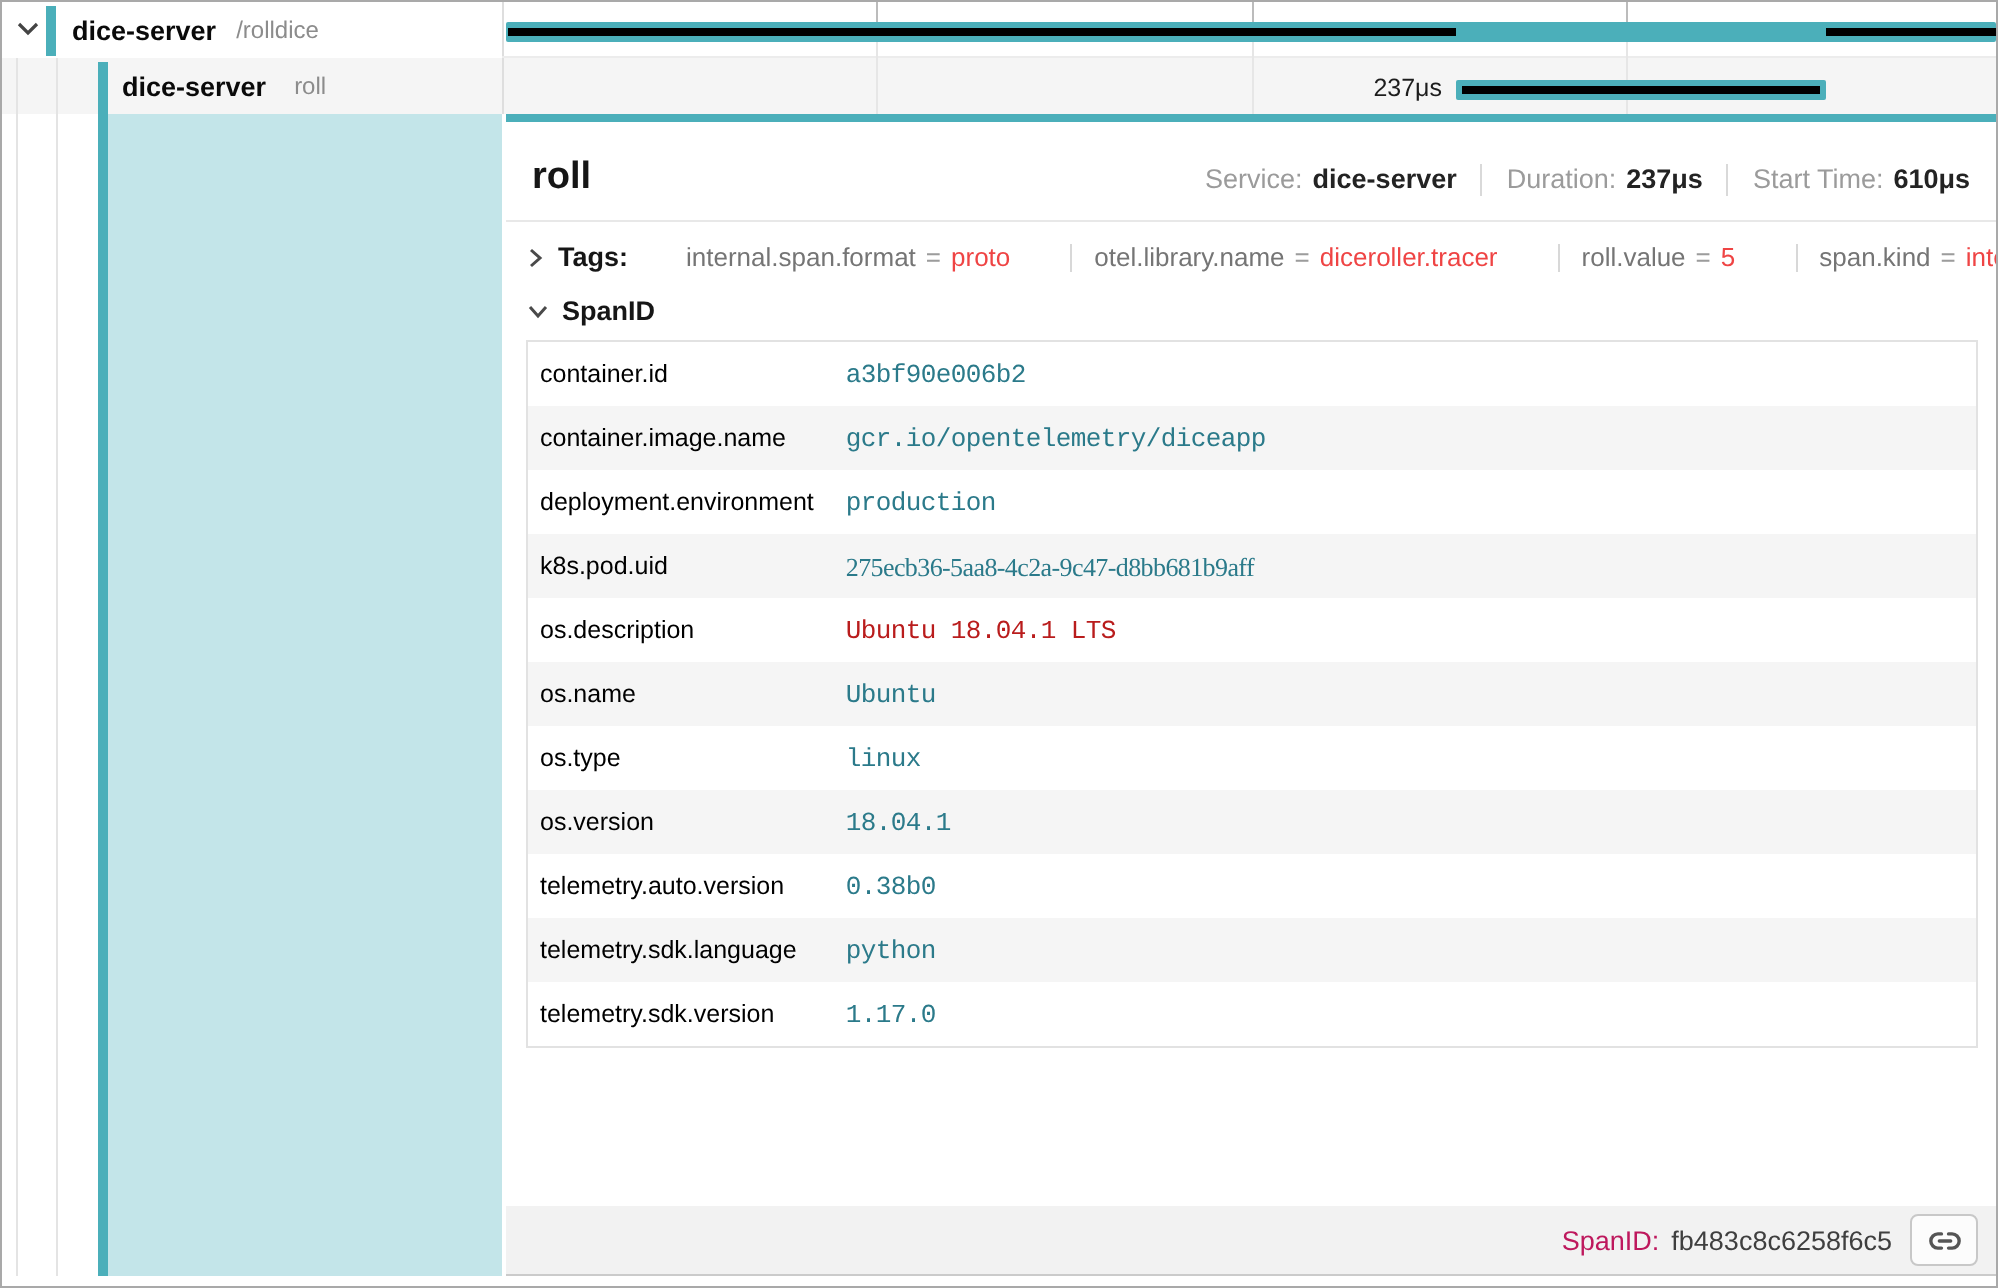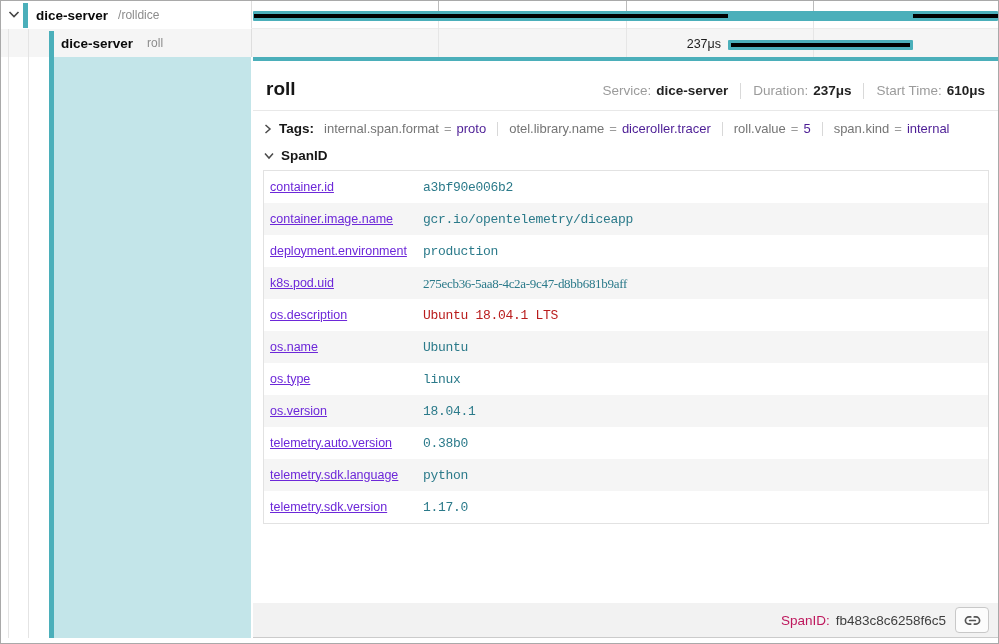--- a/index.html
+++ b/index.html
@@ -54,31 +54,31 @@
      background:#d9d9d9; margin:0 12px; }
   .ov-label { color:#9b9b9b; }
   .ov-value { color:#232323; font-weight:bold; margin-left:5px; }
   .hrule { height:1px; background:#e8e8e8; margin:9px 0 0 0; }
 
   .section-row { display:flex; align-items:center; cursor:pointer; }
   .tags-row    { margin:10px 13px 0 11px; }
   .process-row { margin:12px 13px 0 11px; }
   .section-label { font-weight:bold; font-size:13.5px; color:#161616; margin:0 10px 0 7px; }
   .tag-items { display:flex; align-items:center; font-size:13px; }
-  .tag-item  { display:inline-flex; align-items:center; }
+  .tag-item  { display:inline-flex; align-items:center;margin-left:19px; }
   .tag-item + .tag-item::before { content:""; width:1px; height:14px;
      background:#d8d8d8; margin:0 11px; }
   .tk { color:#757575; }
   .eq { color:#9c9c9c; margin:0 5px; }
-  .tv { color:#4c1d95; }
+  .tv { color:#ef4444; }
 
   .process-table { margin:7px 9px 0 10px; width:calc(100% - 19px);
      border-collapse:collapse; border:1px solid #e2e2e2; }
   .process-table td { vertical-align:top; line-height:17px; padding:7.5px 8px; }
-  .process-table td.k { width:124px; font-size:12.5px; color:#6d28d9; padding-left:6px;text-decoration:underline; }
+  .process-table td.k { width:124px; font-size:12.5px; color:#000000; padding-left:6px; }
   .process-table td.v { font-size:13px; letter-spacing:-0.3px;
      font-family:"Liberation Mono","DejaVu Sans Mono",monospace; }
   .process-table tr:nth-of-type(even) { background:#f5f5f5; }
 
   .panel-footer { position:absolute; left:0; right:0; bottom:0; height:34px;
      background:#f2f2f2; display:flex; align-items:center; justify-content:flex-end;
      padding-right:9px; gap:9px; font-size:13.5px; }
   .spanid-label { color:#be185d; }
   .spanid-value { color:#3f3f3f; margin-left:-3px; }
   .link-btn { width:34px; height:26px; box-sizing:border-box; border:1px solid #c8c8c8;

